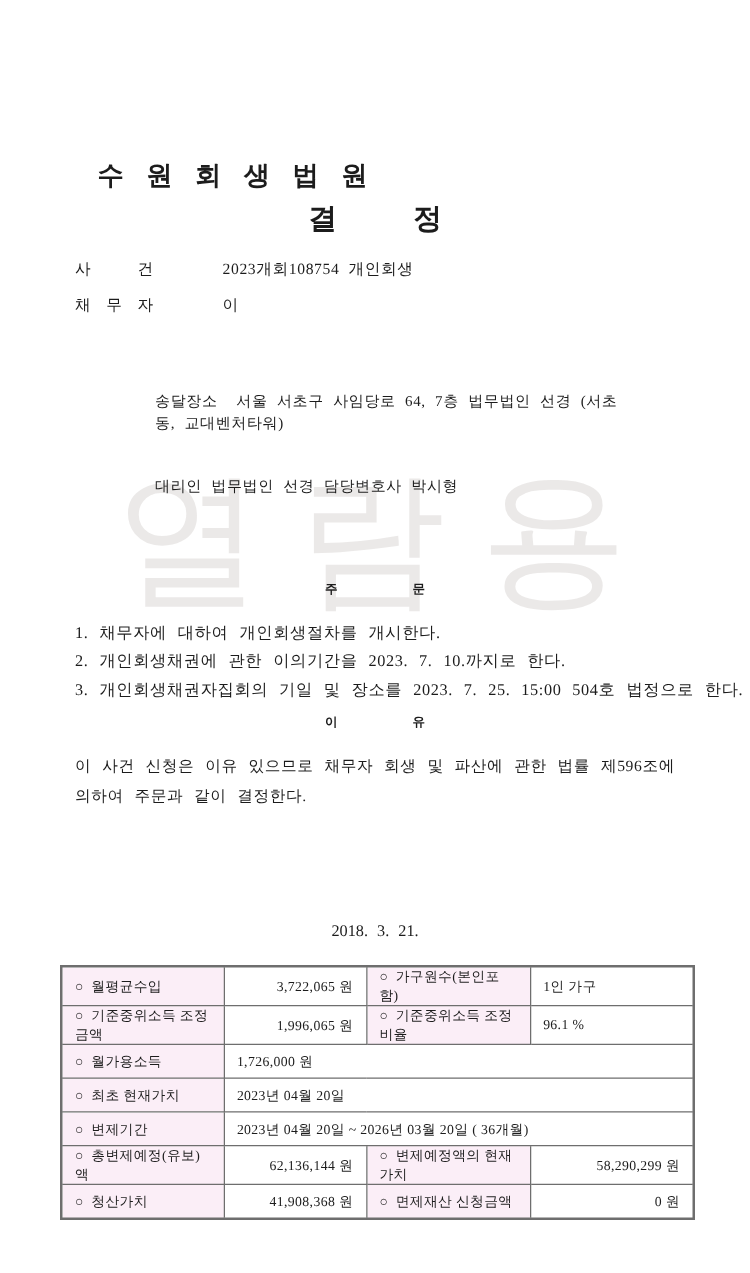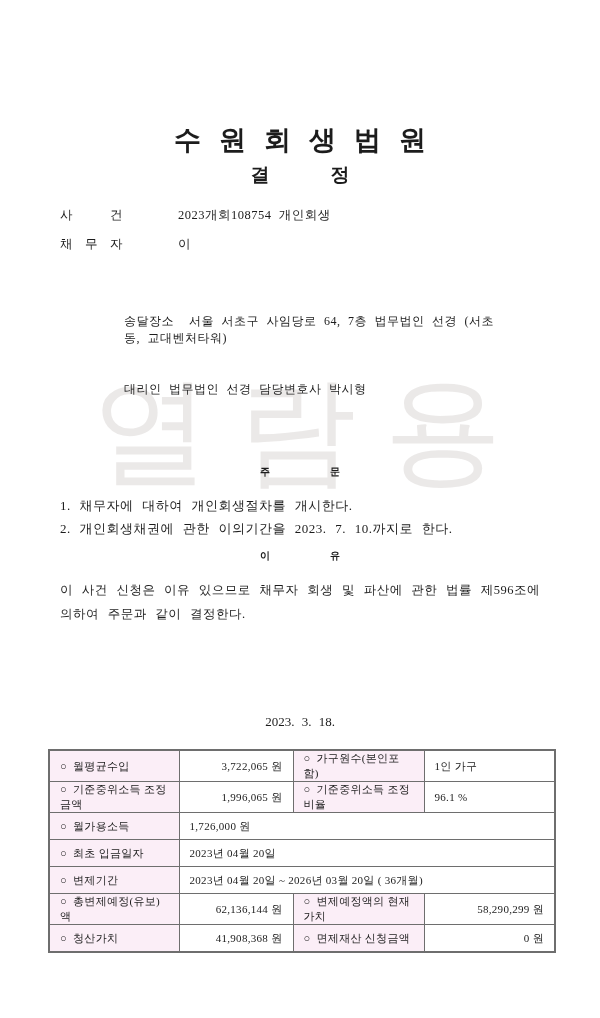--- a/index.html
+++ b/index.html
@@ -17,29 +17,28 @@
     font-size:118px;
     letter-spacing:28px;
     color:rgba(110,98,92,0.14);
     white-space:nowrap;
     z-index:0;
     user-select:none;
   }
   .content{position:relative;z-index:1;padding:0 60px;}
   .court-title{
     margin:130px 0 0 0;
-    text-align:center;
-    font-size:27px;font-weight:bold;
+    font-size:21px;font-weight:bold;
     letter-spacing:18px;text-indent:18px;
     line-height:20px;
   }
   .doc-title{
     margin-top:15px;
     text-align:center;
-    font-size:19px;font-weight:bold;
+    font-size:23px;font-weight:bold;
     letter-spacing:61px;text-indent:61px;
     line-height:19px;
   }
   .case-row{display:flex;font-size:12.5px;line-height:17px;letter-spacing:0.5px;}
   .case-row.first{margin-top:23px;}
   .case-row.second{margin-top:12px;}
   .case-label{width:63px;display:flex;justify-content:space-between;flex:0 0 63px;}
   .case-value{margin-left:55px;white-space:pre-wrap;}
   .address-block{
     margin:26px 0 0 64px;width:372px;
@@ -116,27 +115,28 @@
     <div class="address-block">
       <div>송달장소  서울 서초구 사임당로 64, 7층 법무법인 선경 (서초동, 교대벤처타워)</div>
       <div>대리인 법무법인 선경 담당변호사 박시형</div>
     </div>
 
     <div class="section-heading order-heading">주문</div>
 
     <div class="order-list">
       <div class="order-item">1. 채무자에 대하여 개인회생절차를 개시한다.</div>
       <div class="order-item">2. 개인회생채권에 관한 이의기간을 2023. 7. 10.까지로 한다.</div>
+      <div class="order-item">3. 개인회생채권자집회의 기일 및 장소를 2023. 7. 25. 15:00 504호 법정으로 한다.</div>
     </div>
 
     <div class="section-heading reason-heading">이유</div>
 
     <div class="reason-para">이 사건 신청은 이유 있으므로 채무자 회생 및 파산에 관한 법률 제596조에 의하여 주문과 같이 결정한다.</div>
 
-    <div class="date-line">2023. 3. 18.</div>
+    <div class="date-line">2018. 3. 21.</div>
   </div>
 
   <table class="summary">
     <colgroup>
       <col style="width:130px">
       <col style="width:114px">
       <col style="width:131px">
       <col style="width:131px">
     </colgroup>
     <tbody>
@@ -150,21 +150,21 @@
           <td class="label">○  기준중위소득 조정금액</td>
           <td class="num">1,996,065 원</td>
           <td class="label">○  기준중위소득 조정비율</td>
           <td class="text">96.1 %</td>
         </tr>
         <tr>
           <td class="label">○  월가용소득</td>
           <td class="text" colspan="3">1,726,000 원</td>
         </tr>
         <tr>
-          <td class="label">○  최초 입금일자</td>
+          <td class="label">○  최초 현재가치</td>
           <td class="text" colspan="3">2023년 04월 20일</td>
         </tr>
         <tr>
           <td class="label">○  변제기간</td>
           <td class="text" colspan="3">2023년 04월 20일 ~ 2026년 03월 20일 ( 36개월)</td>
         </tr>
         <tr>
           <td class="label">○  총변제예정(유보)액</td>
           <td class="num">62,136,144 원</td>
           <td class="label">○  변제예정액의 현재가치</td>

